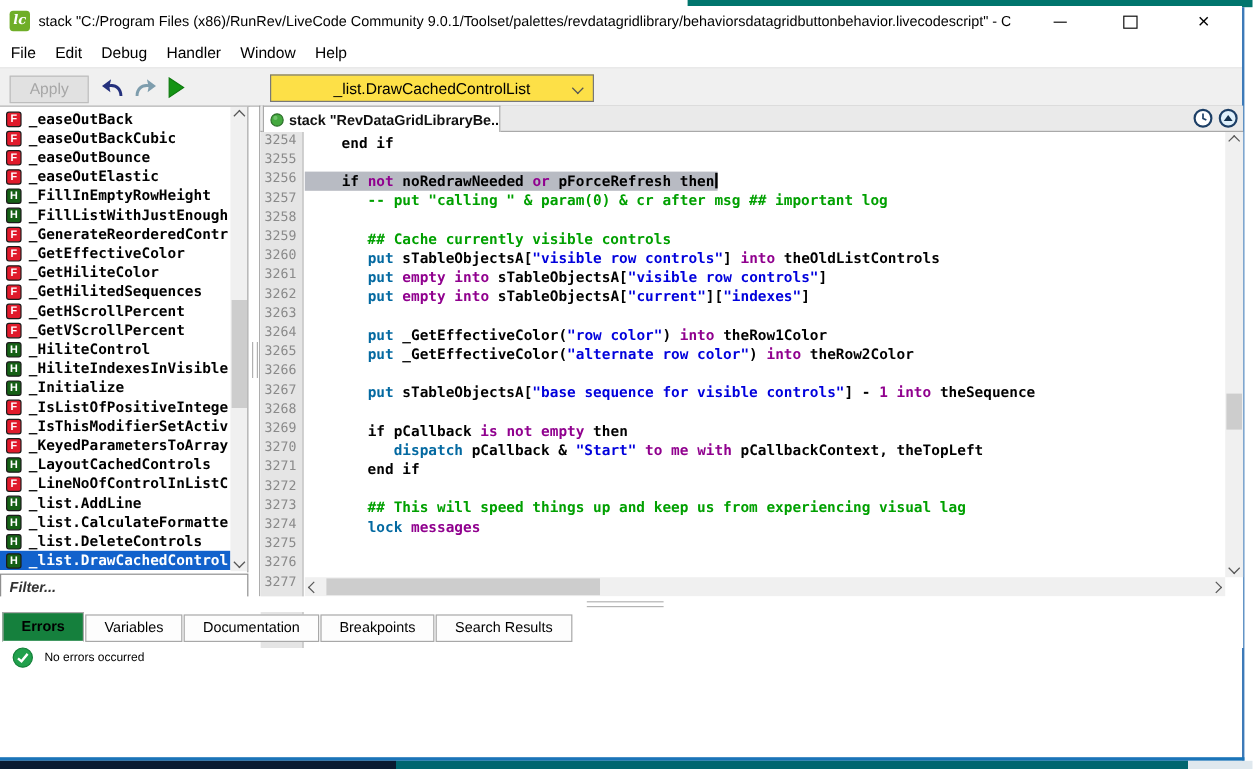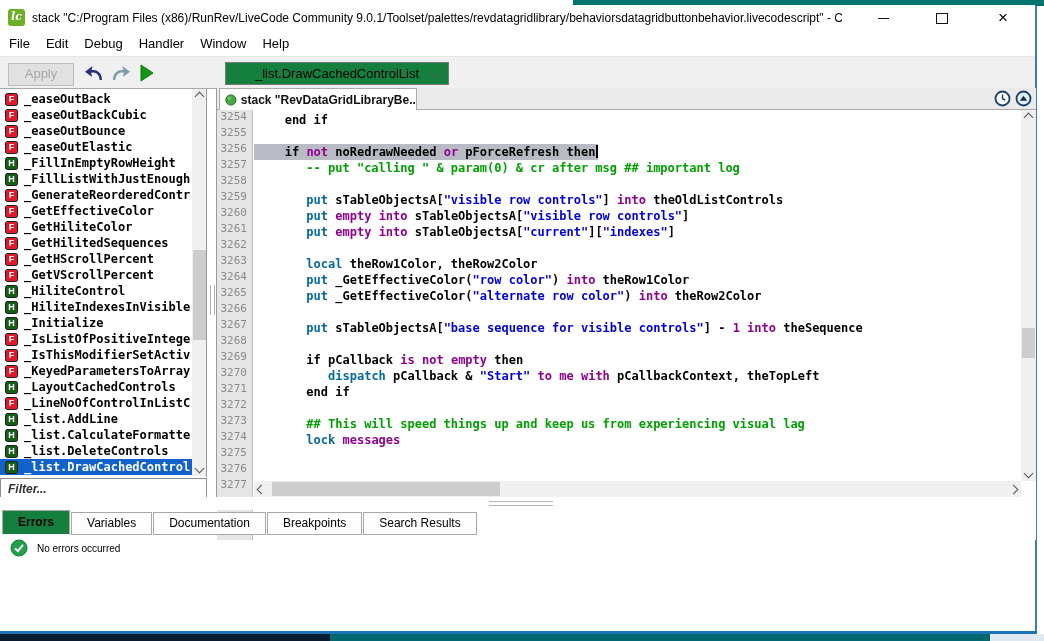--- a/index.html
+++ b/index.html
@@ -26,21 +26,21 @@
   
   .menubar{position:absolute;left:0;top:31px;width:1035px;height:25px;background:#fff;display:flex;align-items:center;}
   .menu-item{font-size:13px;padding:0 8px;height:25px;line-height:25px;}
   .menu-item:first-child{padding-left:9px;}
   
   .toolbar{position:absolute;left:0;top:56px;width:1035px;height:32px;background:#f0f0f0;border-top:1px solid #e6e6e6;}
   .apply-btn{position:absolute;left:8px;top:6px;width:64px;height:21px;background:#e1e1e1;border:1px solid #bdbdbd;
              color:#a6a6a6;font-size:13px;text-align:center;line-height:19px;}
   .tool-ico{position:absolute;top:5px;width:24px;height:22px;display:flex;align-items:center;justify-content:center;}
   .ico-undo{left:82px;} .ico-redo{left:109px;} .ico-play{left:135px;}
-  .combo{position:absolute;left:225px;top:5px;width:224px;height:23px;background:#15803d;border:1px solid #787878;
+  .combo{position:absolute;left:225px;top:5px;width:270px;height:23px;background:#fde047;border:1px solid #787878;
          box-sizing:border-box;}
   .combo-value{position:absolute;left:0;top:0;width:100%;text-align:center;font-size:13px;line-height:21px;}
   .chev{display:inline-block;width:6px;height:6px;border-left:1.6px solid #555;border-bottom:1.6px solid #555;}
   .chev.down{transform:rotate(-45deg);} .chev.up{transform:rotate(135deg);}
   .chev.left{transform:rotate(45deg);} .chev.right{transform:rotate(225deg);}
   .combo-chev{position:absolute;right:9px;top:7px;}
   
   .main-topline{position:absolute;left:0;top:88px;width:1035px;height:0;border-top:1px solid #a9a9a9;}
   
   .sidebar{position:absolute;left:0;top:89px;width:207px;height:388px;background:#fff;border-right:1px solid #9a9a9a;box-sizing:border-box;overflow:hidden;}
@@ -326,25 +326,25 @@
           <div class="gnum">3275</div>
           <div class="gnum">3276</div>
           <div class="gnum">3277</div>
         </div>
       <div class="codelines">
           <div class="crow"><span class="cline"><span class="c-k">   end if</span></span></div>
           <div class="crow"></div>
           <div class="crow sel"><span class="cline" style="background: rgb(184, 187, 195);"><span>   </span><span class="c-k">if</span><span> </span><span class="c-op">not</span><span> noRedrawNeeded </span><span class="c-op">or</span><span> pForceRefresh </span><span class="c-k">then</span><span class="caret"></span></span></div>
           <div class="crow"><span class="cline"><span class="c-com">      -- put "calling " &amp; param(0) &amp; cr after msg ## important log</span></span></div>
           <div class="crow"></div>
+          <div class="crow"><span class="cline"><span class="c-com">      ## Cache currently visible controls</span></span></div>
           <div class="crow"><span class="cline"><span>      </span><span class="c-cmd">put</span><span> sTableObjectsA[</span><span class="c-str">"visible row controls"</span><span>] </span><span class="c-op">into</span><span> theOldListControls</span></span></div>
           <div class="crow"><span class="cline"><span>      </span><span class="c-cmd">put</span><span> </span><span class="c-op">empty</span><span> </span><span class="c-op">into</span><span> sTableObjectsA[</span><span class="c-str">"visible row controls"</span><span>]</span></span></div>
           <div class="crow"><span class="cline"><span>      </span><span class="c-cmd">put</span><span> </span><span class="c-op">empty</span><span> </span><span class="c-op">into</span><span> sTableObjectsA[</span><span class="c-str">"current"</span><span>][</span><span class="c-str">"indexes"</span><span>]</span></span></div>
           <div class="crow"></div>
-          <div class="crow"><span class="cline"><span>      </span><span class="c-cmd">local</span><span> theRow1Color, theRow2Color</span></span></div>
           <div class="crow"><span class="cline"><span>      </span><span class="c-cmd">put</span><span> _GetEffectiveColor(</span><span class="c-str">"row color"</span><span>) </span><span class="c-op">into</span><span> theRow1Color</span></span></div>
           <div class="crow"><span class="cline"><span>      </span><span class="c-cmd">put</span><span> _GetEffectiveColor(</span><span class="c-str">"alternate row color"</span><span>) </span><span class="c-op">into</span><span> theRow2Color</span></span></div>
           <div class="crow"></div>
           <div class="crow"><span class="cline"><span>      </span><span class="c-cmd">put</span><span> sTableObjectsA[</span><span class="c-str">"base sequence for visible controls"</span><span>] - </span><span class="c-num">1</span><span> </span><span class="c-op">into</span><span> theSequence</span></span></div>
           <div class="crow"></div>
           <div class="crow"><span class="cline"><span>      </span><span class="c-k">if</span><span> pCallback </span><span class="c-op">is</span><span> </span><span class="c-op">not</span><span> </span><span class="c-op">empty</span><span> </span><span class="c-k">then</span></span></div>
           <div class="crow"><span class="cline"><span>         </span><span class="c-cmd">dispatch</span><span> pCallback &amp; </span><span class="c-str">"Start"</span><span> </span><span class="c-op">to</span><span> </span><span class="c-op">me</span><span> </span><span class="c-op">with</span><span> pCallbackContext, theTopLeft</span></span></div>
           <div class="crow"><span class="cline"><span class="c-k">      end if</span></span></div>
           <div class="crow"></div>
           <div class="crow"><span class="cline"><span class="c-com">      ## This will speed things up and keep us from experiencing visual lag</span></span></div>

